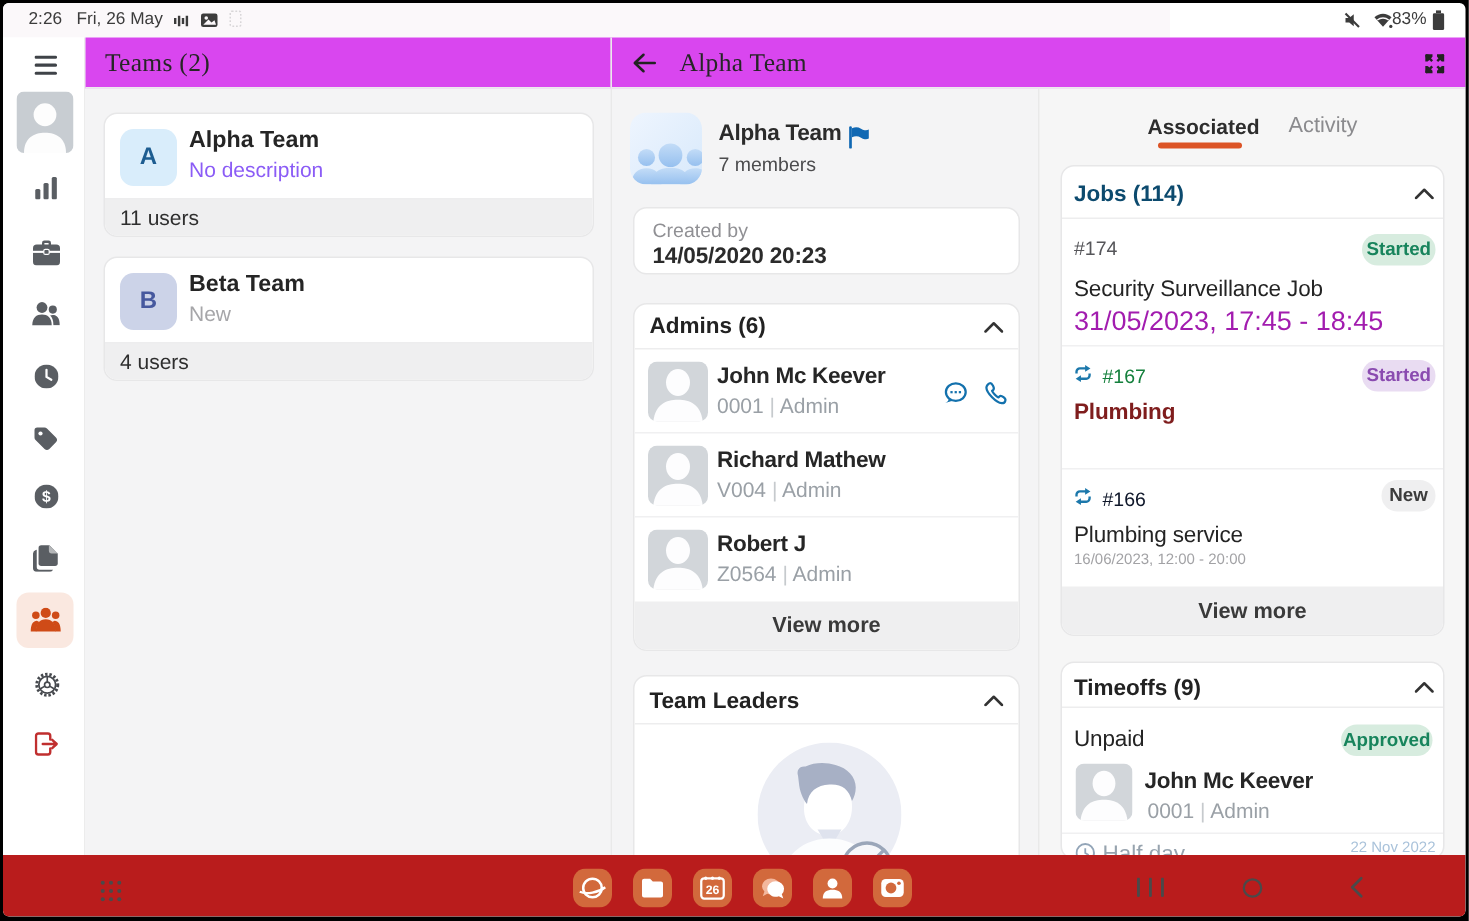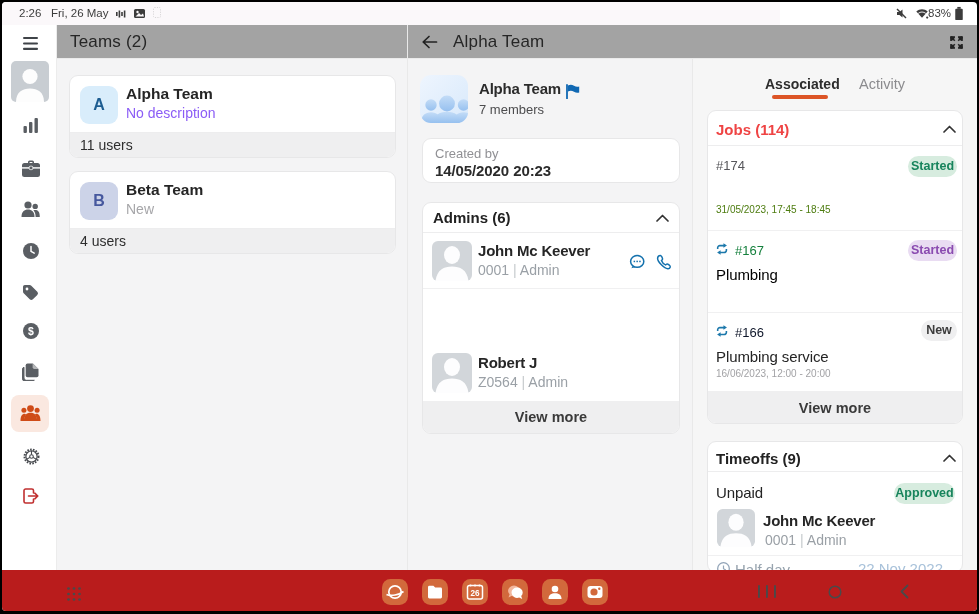--- a/index.html
+++ b/index.html
@@ -2,21 +2,21 @@
 <html><head>
 <meta charset="utf-8">
 <style>
   * { margin:0; padding:0; box-sizing:border-box; }
   html,body { width:979px; height:614px; background:#000; font-family:"Liberation Sans", sans-serif; overflow:hidden; }
   .screen { position:absolute; left:2px; top:2px; width:975px; height:609px; background:#fff; overflow:hidden; border-radius:4px; }
   .abs { position:absolute; }
   
   .statusbar { position:absolute; left:0; top:0; width:778px; height:23px; background:#fbf8fa; color:#3c3c3c; font-size:12px; }
   
-  .hdr { position:absolute; top:23px; height:34px; background:#a3a3a3; border-bottom:1px solid #ebebeb; }
+  .hdr { position:absolute; top:23px; height:34px; background:#d946ef; border-bottom:1px solid #ebebeb;font-family:Liberation Serif, serif; }
   .hdr-title { font-size:17px; font-weight:400; color:#262626; letter-spacing:0.2px; }
   
   .sidebar { position:absolute; left:0; top:23px; width:55px; height:545px; background:#fff; border-right:1px solid #ececec; }
   
   .col1 { position:absolute; left:55px; top:57px; width:350px; height:511px; background:#f4f4f5; }
   .col2 { position:absolute; left:405px; top:57px; width:285px; height:511px; background:#f4f4f5; border-left:1px solid #e9e9e9; }
   .col3 { position:absolute; left:690px; top:57px; width:285px; height:511px; background:#f6f6f6; border-left:1px solid #e9e9e9; }
   .card { position:absolute; background:#fff; border:1px solid #e7e7e8; border-radius:9px; }
   .grayband { background:#efeff0; }
   .bottombar { position:absolute; left:0; top:568px; width:975px; height:41px; background:#b91c1c; }
@@ -259,61 +259,90 @@
               <rect x="4.6" y="6.7" width="1.5" height="1.5"></rect>
               <rect x="7.4" y="6.7" width="1.5" height="1.5"></rect>
               <rect x="10.2" y="6.7" width="1.5" height="1.5"></rect>
             </g>
         </svg>
         <svg class="abs" style="left:233px; top:21px;" width="16" height="16" viewBox="0 0 16 16">
           <path d="M3.8 1.5 C4.4 1.3 5.4 2.1 6 3.2 C6.6 4.3 6.7 5.4 6.2 5.9 L5.4 6.6 C5.9 7.9 8.1 10.3 9.6 10.9 L10.4 10.2 C10.9 9.7 12 10 13 10.8 C14 11.6 14.5 12.6 14.2 13.2 C13.9 14.1 12.9 14.9 11.8 14.8 C8.2 14.5 1.7 7.9 1.6 4.5 C1.6 3.3 2.8 1.8 3.8 1.5 Z" fill="none" stroke="#1371ad" stroke-width="1.5" stroke-linejoin="round"></path>
         </svg>
         <div class="abs" style="left:0; top:55px; width:256px; border-top:1px solid #f0f0f1;"></div>
       </div>
+      <div class="abs" style="left:0; top:86px; width:256px; height:56px;">
+        <svg class="abs" style="left:9px; top:8px;" width="40" height="40" viewBox="0 0 40 40">
+          <rect width="40" height="40" rx="6" fill="#d2d6da"></rect>
+          <ellipse cx="20" cy="14" rx="8" ry="9" fill="#fdfdfe"></ellipse>
+          <path d="M3.5 40 C5 28.5 12 25.5 20 25.5 C28 25.5 35 28.5 36.5 40 Z" fill="#fdfdfe"></path>
+        </svg>
+        <div class="abs" style="left:55px; top:9px; font-size:15px; font-weight:700; letter-spacing:-0.2px; color:#262626;">Richard Mathew</div>
+        <div class="abs" style="left:55px; top:29px; font-size:14px; color:#9aa0a6;">V004 <span style="color:#c6cacd;">|</span> Admin</div>
+        <div class="abs" style="left:0; top:55px; width:256px; border-top:1px solid #f0f0f1;"></div>
+      </div>
       <div class="abs" style="left:0; top:142px; width:256px; height:56px;">
         <svg class="abs" style="left:9px; top:8px;" width="40" height="40" viewBox="0 0 40 40">
           <rect width="40" height="40" rx="6" fill="#d2d6da"></rect>
           <ellipse cx="20" cy="14" rx="8" ry="9" fill="#fdfdfe"></ellipse>
           <path d="M3.5 40 C5 28.5 12 25.5 20 25.5 C28 25.5 35 28.5 36.5 40 Z" fill="#fdfdfe"></path>
         </svg>
         <div class="abs" style="left:55px; top:9px; font-size:15px; font-weight:700; letter-spacing:-0.2px; color:#262626;">Robert J</div>
         <div class="abs" style="left:55px; top:29px; font-size:14px; color:#9aa0a6;">Z0564 <span style="color:#c6cacd;">|</span> Admin</div>
       </div>
       <div class="abs grayband" style="left:0; top:198px; width:256px; height:32px; text-align:center; line-height:32px; font-size:14.5px; font-weight:700; color:#3a3a3a;">View more</div>
     </div>
 
+    <div class="card" style="left:14px; top:391px; width:258px; height:132px; overflow:hidden;">
+      <div class="abs" style="left:10px; top:8px; font-size:15px; font-weight:700; color:#222;">Team Leaders</div>
+      <svg class="abs" style="left:233px; top:12px;" width="13" height="8" viewBox="0 0 13 8">
+        <path d="M1 7 L6.5 1.5 L12 7" fill="none" stroke="#333" stroke-width="1.7" stroke-linecap="round" stroke-linejoin="round"></path>
+      </svg>
+      <div class="abs" style="left:0; top:31px; width:256px; border-top:1px solid #ededee;"></div>
+      <svg class="abs" style="left:82px; top:44px;" width="96" height="96" viewBox="0 0 96 96">
+        <circle cx="48" cy="48" r="48" fill="#ebedf4"></circle>
+        <path d="M31 44 C31 31 37 25 47.5 25 C57 25 63 31 63 43 C63 53 57 62 47 62 C38.5 62 31 55 31 44 Z" fill="#fff"></path>
+        <path d="M27 22 C26 19 27.5 15.5 32 16 C38 13 46 13 52 15 C60 17 65.5 23 65.5 30 C65.5 33.5 64.5 36.5 63 39 C61 31 56 27.5 48 28 C39.5 28.5 34 32.5 33 41 C30 37.5 28 32 27.6 27 Z" fill="#a7b0c5"></path>
+        <path d="M40 58 L56 58 L48 71 Z" fill="#dfe3ee"></path>
+        <path d="M14 96 C16 76 30 64 48 64 C66 64 80 76 82 96 Z" fill="#fcfdfe"></path>
+      </svg>
+      <svg class="abs" style="left:137px; top:109px;" width="36" height="36" viewBox="0 0 36 36">
+        <circle cx="18" cy="18" r="16" fill="#f6f7fa" stroke="#9aa6b9" stroke-width="2.2"></circle>
+        <line x1="6.5" y1="29.5" x2="29.5" y2="6.5" stroke="#9aa6b9" stroke-width="2.2"></line>
+      </svg>
+    </div>
   </div>
 
   <div class="col3" id="col3" style="overflow:hidden;">
 
     <div class="abs" style="left:72px; top:17px; font-size:14px; font-weight:700; color:#2d2d2d;">Associated</div>
     <div class="abs" style="left:79px; top:36px; width:56px; height:4px; background:#dc5426; border-radius:2px;"></div>
     <div class="abs" style="left:166px; top:17px; font-size:14.5px; color:#8b8b8e;">Activity</div>
 
     <div class="card" style="left:14px; top:51px; width:256px; height:314px; overflow:hidden;">
-      <div class="abs" style="left:8px; top:10px; font-size:15px; font-weight:700; color:#ef4444;">Jobs (114)</div>
+      <div class="abs" style="left:8px; top:10px; font-size:15px; font-weight:700; color:#0c4a6e;">Jobs (114)</div>
       <svg class="abs" style="left:235px; top:14px;" width="13" height="8" viewBox="0 0 13 8">
         <path d="M1 7 L6.5 1.5 L12 7" fill="none" stroke="#333" stroke-width="1.7" stroke-linecap="round" stroke-linejoin="round"></path>
       </svg>
       <div class="abs" style="left:0; top:34px; width:254px; border-top:1px solid #ededee;"></div>
 
       <div class="abs" style="left:8px; top:47px; font-size:13px; color:#56565a;">#174</div>
       <div class="abs" style="left:200px; top:45px; width:49px; height:21px; background:#d7ecdf; border-radius:11px; text-align:center; line-height:21px; font-size:12.5px; font-weight:700; color:#17845c;">Started</div>
-      <div class="abs" style="left:8px; top:93px; font-size:10px; color:#4d7c0f;">31/05/2023, 17:45 - 18:45</div>
+      <div class="abs" style="left:8px; top:73px; font-size:15px; font-weight:500; letter-spacing:-0.1px; color:#242424;">Security Surveillance Job</div>
+      <div class="abs" style="left:8px; top:93px; font-size:18px; color:#a21caf;">31/05/2023, 17:45 - 18:45</div>
       <div class="abs" style="left:0; top:119px; width:254px; border-top:1px solid #f0f0f1;"></div>
 
       <svg class="abs" style="left:8px; top:132px;" width="13" height="13" viewBox="0 0 14 14">
         <path d="M1.8 6.5 V5.2 A2.4 2.4 0 0 1 4.2 2.8 H8.6" fill="none" stroke="#1c78ab" stroke-width="1.7"></path>
         <path d="M8 0.4 L11.8 2.8 L8 5.2 Z" fill="#1c78ab"></path>
         <path d="M11.2 6.5 V7.8 A2.4 2.4 0 0 1 8.8 10.2 H4.4" fill="none" stroke="#1c78ab" stroke-width="1.7"></path>
         <path d="M5 7.8 L1.2 10.2 L5 12.6 Z" fill="#1c78ab"></path>
       </svg>
       <div class="abs" style="left:27px; top:132px; font-size:13px; color:#15803d;">#167</div>
       <div class="abs" style="left:200px; top:129px; width:49px; height:21px; background:#e9dcf2; border-radius:11px; text-align:center; line-height:21px; font-size:12.5px; font-weight:700; color:#8a4bb0;">Started</div>
-      <div class="abs" style="left:8px; top:155px; font-size:15px; font-weight:400; letter-spacing:-0.1px; color:#000000;">Plumbing</div>
+      <div class="abs" style="left:8px; top:155px; font-size:15px; font-weight:700; letter-spacing:-0.1px; color:#7f1d1d;">Plumbing</div>
       <div class="abs" style="left:0; top:201px; width:254px; border-top:1px solid #f0f0f1;"></div>
 
       <svg class="abs" style="left:8px; top:214px;" width="13" height="13" viewBox="0 0 14 14">
         <path d="M1.8 6.5 V5.2 A2.4 2.4 0 0 1 4.2 2.8 H8.6" fill="none" stroke="#1c78ab" stroke-width="1.7"></path>
         <path d="M8 0.4 L11.8 2.8 L8 5.2 Z" fill="#1c78ab"></path>
         <path d="M11.2 6.5 V7.8 A2.4 2.4 0 0 1 8.8 10.2 H4.4" fill="none" stroke="#1c78ab" stroke-width="1.7"></path>
         <path d="M5 7.8 L1.2 10.2 L5 12.6 Z" fill="#1c78ab"></path>
       </svg>
       <div class="abs" style="left:27px; top:214px; font-size:13px; color:#0f172a;">#166</div>
       <div class="abs" style="left:213px; top:209px; width:36px; height:21px; background:#efeff0; border-radius:11px; text-align:center; line-height:21px; font-size:12.5px; font-weight:700; color:#3c3c3c;">New</div>
@@ -336,21 +365,21 @@
         <path d="M3.5 40 C5 28.5 12 25.5 20 25.5 C28 25.5 35 28.5 36.5 40 Z" fill="#fdfdfe"></path>
       </svg>
       <div class="abs" style="left:55px; top:70px; font-size:15px; font-weight:700; letter-spacing:-0.2px; color:#262626;">John Mc Keever</div>
       <div class="abs" style="left:57px; top:90px; font-size:14px; color:#9aa0a6;">0001 <span style="color:#c6cacd;">|</span> Admin</div>
       <div class="abs" style="left:0; top:113px; width:254px; border-top:1px solid #f0f0f1;"></div>
       <svg class="abs" style="left:9px; top:120px;" width="13" height="13" viewBox="0 0 13 13">
         <circle cx="6.5" cy="6.5" r="5.8" fill="none" stroke="#93a5b8" stroke-width="1.3"></circle>
         <path d="M6.5 3.5 V6.7 L8.8 8" fill="none" stroke="#93a5b8" stroke-width="1.2"></path>
       </svg>
       <div class="abs" style="left:27px; top:119px; font-size:15px; color:#97a3ae;">Half day</div>
-      <div class="abs" style="right:19px; top:118px; font-size:15px; color:#a9c2da;">22 Nov 2022</div>
+      <div class="abs" style="right:5px; top:118px; font-size:10px; color:#a9c2da;">22 Nov 2022</div>
     </div>
   </div>
 
   <div class="bottombar" id="bottombar">
 
     <svg class="abs" style="left:64px; top:16px;" width="16" height="16" viewBox="0 0 16 16">
       <g fill="#4a4a4a">
         <circle cx="2.5" cy="2.5" r="1.35"></circle>
           <circle cx="8" cy="2.5" r="1.35"></circle>
           <circle cx="13.5" cy="2.5" r="1.35"></circle>

